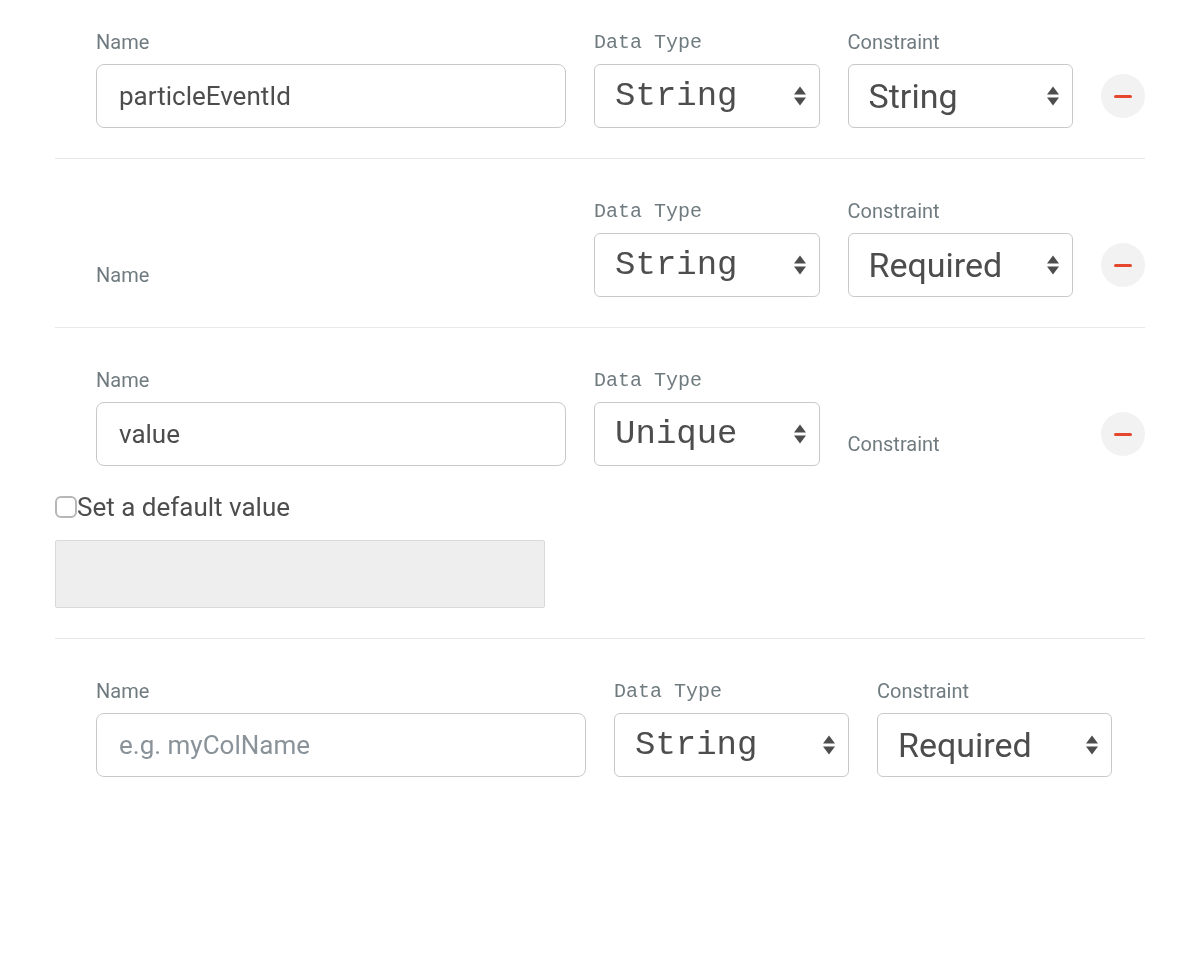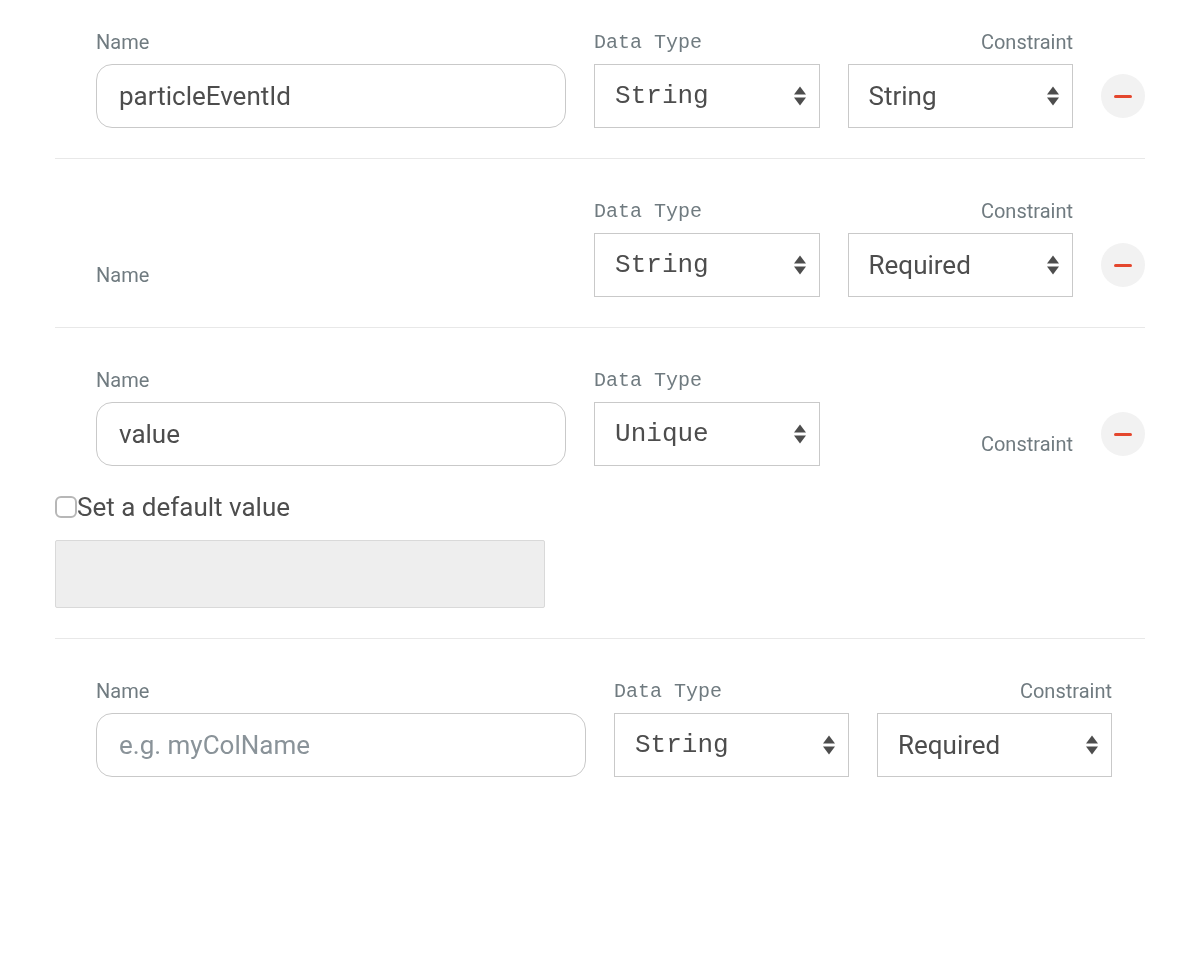--- a/index.html
+++ b/index.html
@@ -24,48 +24,48 @@
   }
   .fields-line {
     display: flex;
     align-items: flex-end;
     gap: 28px;
     margin-left: 41px;
   }
   .field { display: flex; flex-direction: column; }
   .field.name   { width: 490px; }
   .field.dtype  { width: 235px; font-family: Liberation Mono, monospace; }
-  .field.constr { width: 235px; align-items: flex-end; }
+  .field.constr { width: 235px; }
   .field-label {
     font-size: 20px;
     font-weight: 400;
     color: #707b80;
     margin-bottom: 10px;
   }
   .text-input {
     height: 64px;
     border: 1px solid #c9c9c9;
-    border-radius: 16px;
+    border-radius: 8px;
     background: #ffffff;
     font-size: 26px;
     color: #4d4d4d;
     padding: 0 22px;
     outline: none;
     font-family: inherit;
     width: 100%;
   }
   .text-input::placeholder { color: #8a9399; }
   .select-wrap { position: relative; width: 100%; }
   .select-box {
     height: 64px;
     width: 100%;
     border: 1px solid #c9c9c9;
-    border-radius: 0;
-    background: #ffffff;
-    font-size: 26px;
+    border-radius: 6px;
+    background: #ffffff;
+    font-size: 34px;
     color: #4d4d4d;
     display: flex;
     align-items: center;
     padding: 0 44px 0 20px;
     cursor: pointer;
     user-select: none;
   }
   .select-arrows {
     position: absolute;
     right: 14px;

